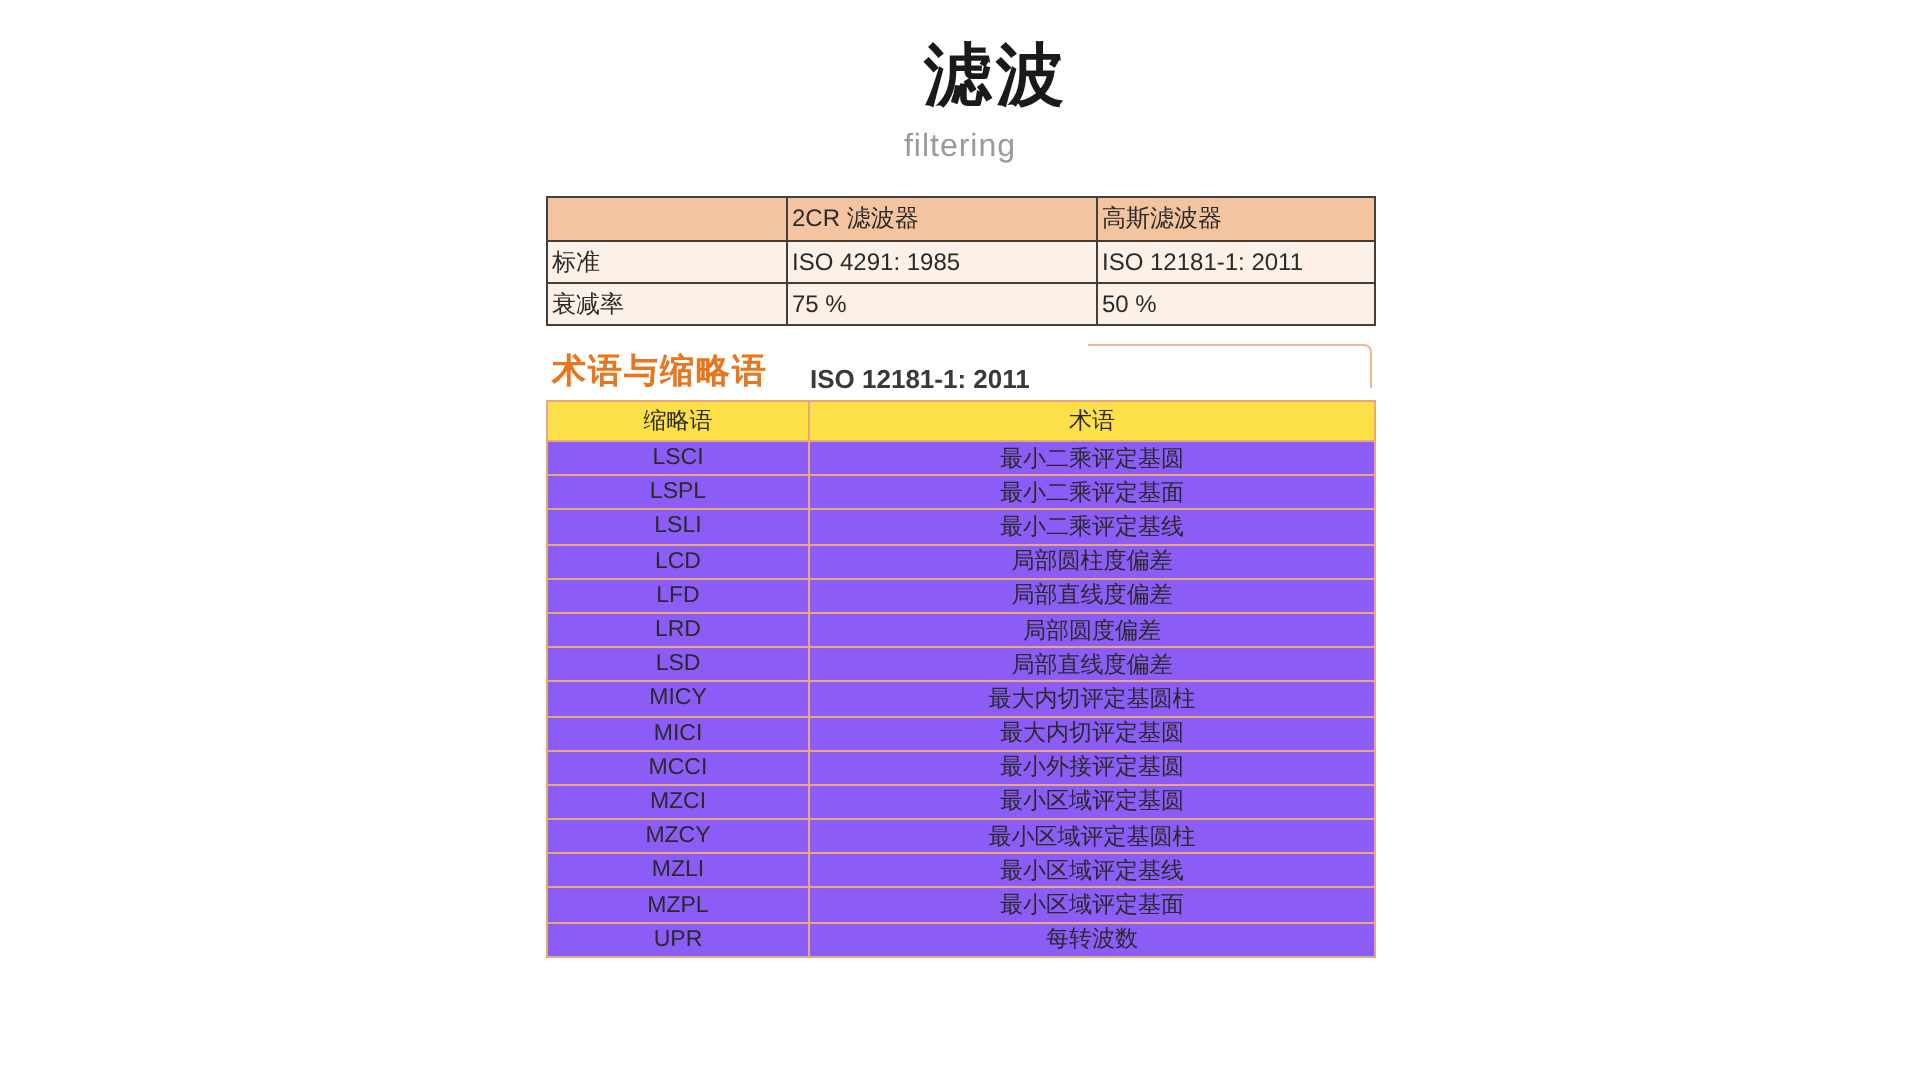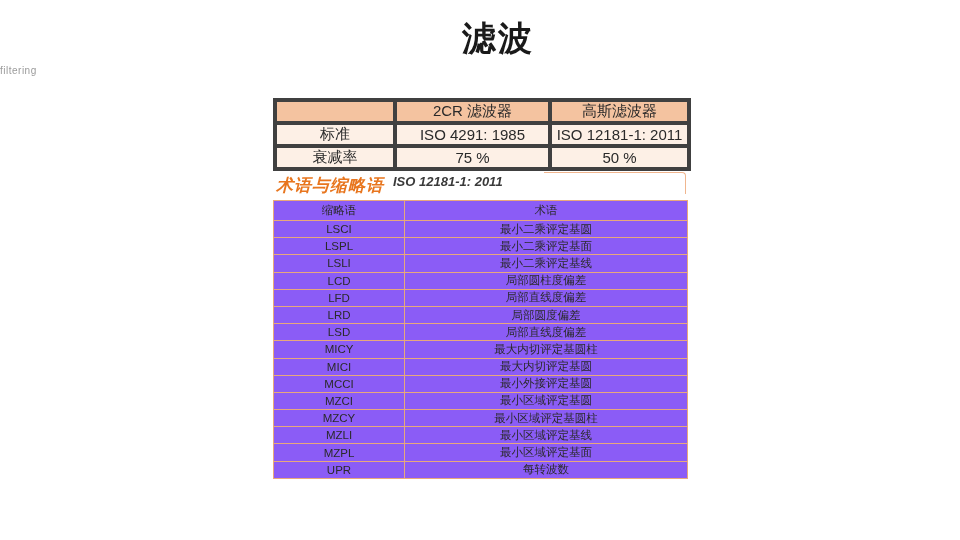--- a/index.html
+++ b/index.html
@@ -23,67 +23,66 @@
     text-align: center;
     font-size: 34px;
     font-weight: bold;
     color: #1a1a1a;
     letter-spacing: 2px;
     padding-top: 20px;
     line-height: 1.1;
     margin-left: 36px;
   }
   .subtitle {
-    text-align: left;
-    font-size: 10px;
+    text-align: center;
+    font-size: 16px;
     color: #9a9a9a;
     margin-top: 8px;
     letter-spacing: 0.5px;
   }
   
   .filter-table-wrap {
     position: absolute;
     left: 273px;
     top: 98px;
     width: 414px;
   }
   table {
     border-collapse: collapse;
     width: 100%;
     table-layout: fixed;
   }
   .filter-table td {
-    border: 4px solid #404040;
+    border: 1px solid #404040;
     height: 21px;
-    font-size: 15px;
+    font-size: 12px;
     color: #2a2a2a;
-    text-align: center;
+    text-align: left;
     padding: 0 2px;
     background: #fdf0e6;
   }
   .filter-table tr.head td {
     background: #f4c3a0;
     height: 22px;
   }
   .filter-table tr.head td.blank {
     background: #f4c3a0;
   }
   .filter-table .col-label { width: 120px; }
   .filter-table .col-a { width: 155px; }
   .filter-table .col-b { width: 139px; }
 
   
   .sec-heading {
     position: absolute;
     left: 276px;
     top: 174px;
     display: flex;
-    align-items: flex-start;
-    gap: 9px;
-    font-style: italic;
+    align-items: flex-end;
+    gap: 21px;
   }
   .sec-heading .cn {
     font-size: 17px;
     font-weight: bold;
     color: #e8761f;
     letter-spacing: 1px;
   }
   .sec-heading .en {
     font-size: 13px;
     font-weight: bold;
@@ -111,21 +110,21 @@
   .terms-table td {
     border: 1px solid #e8a87c;
     height: 17.2px;
     font-size: 11.5px;
     color: #2a2a2a;
     text-align: center;
     padding: 0 2px;
     background: #8b5cf6;
   }
   .terms-table tr.head td {
-    background: #8b5cf6;
+    background: #fde047;
     height: 20px;
     font-weight: normal;
   }
   .terms-table .col-abbr { width: 131px; }
   .terms-table .col-term { width: 283px; }
 </style>
 </head>
 <body>
 
 <div class="page">

